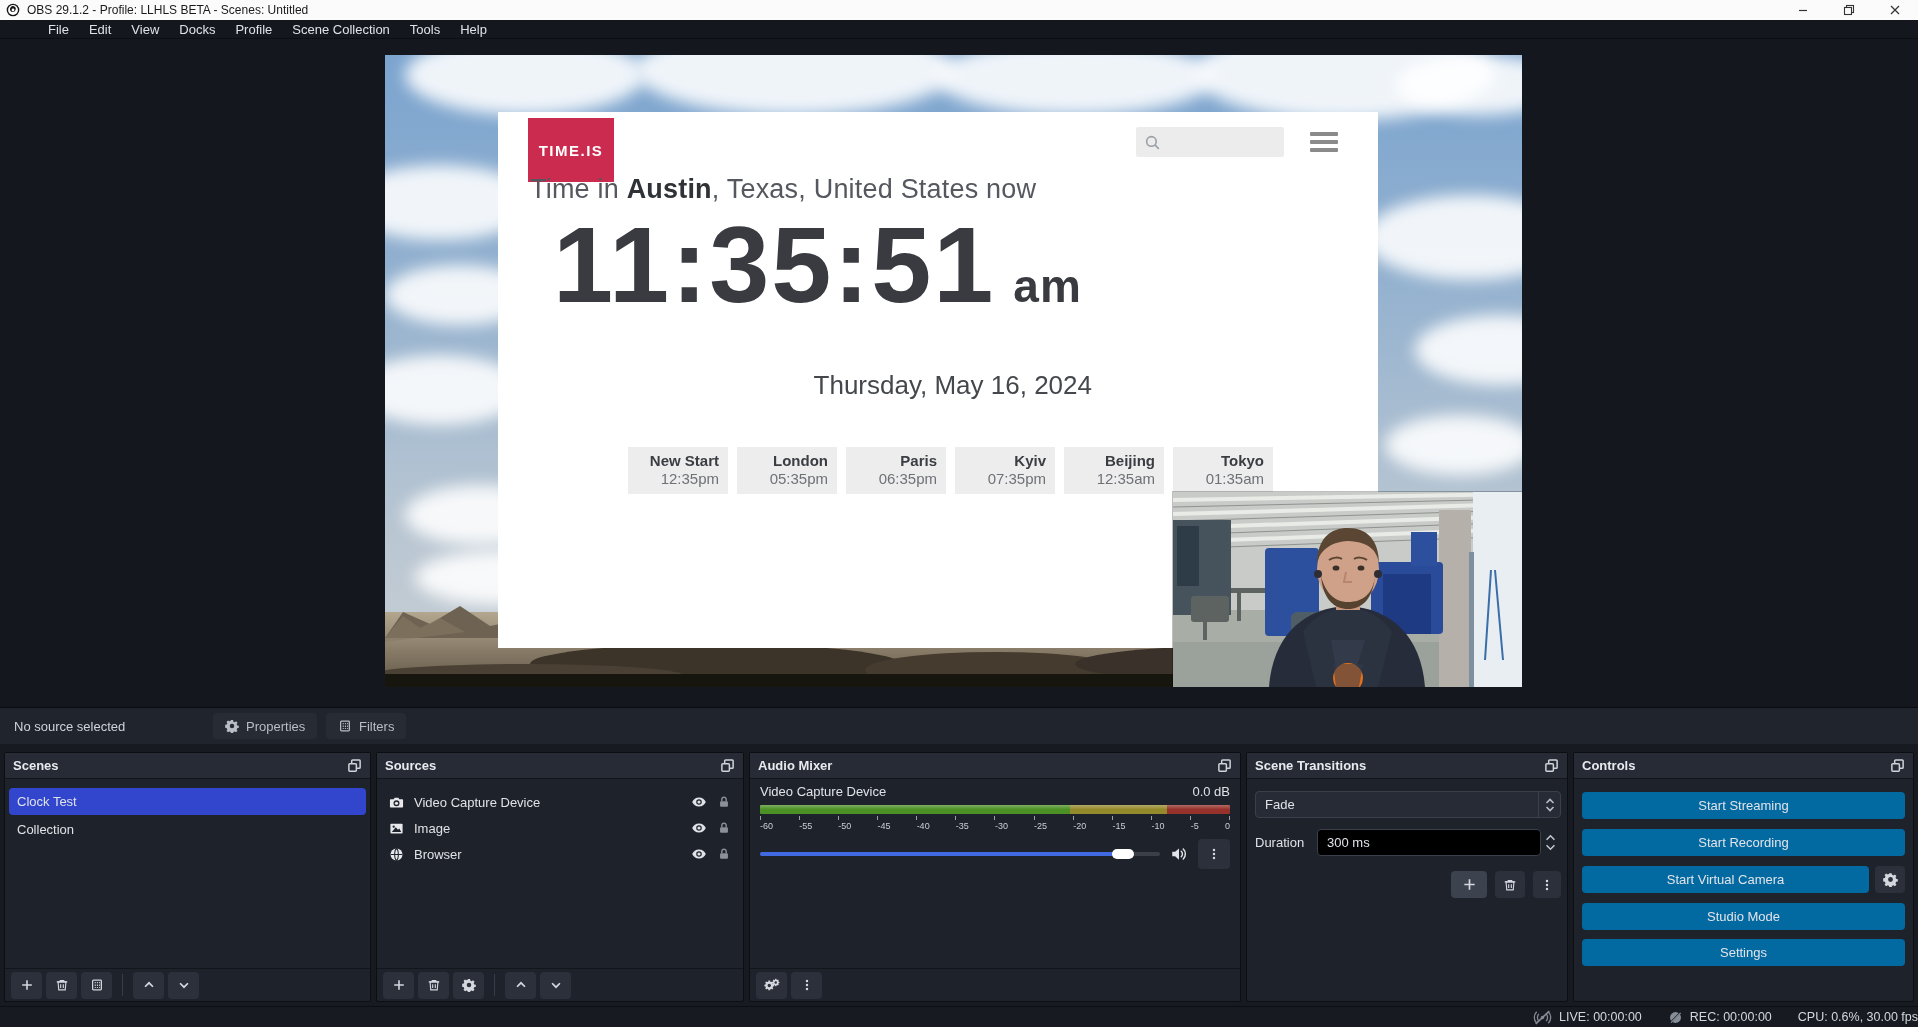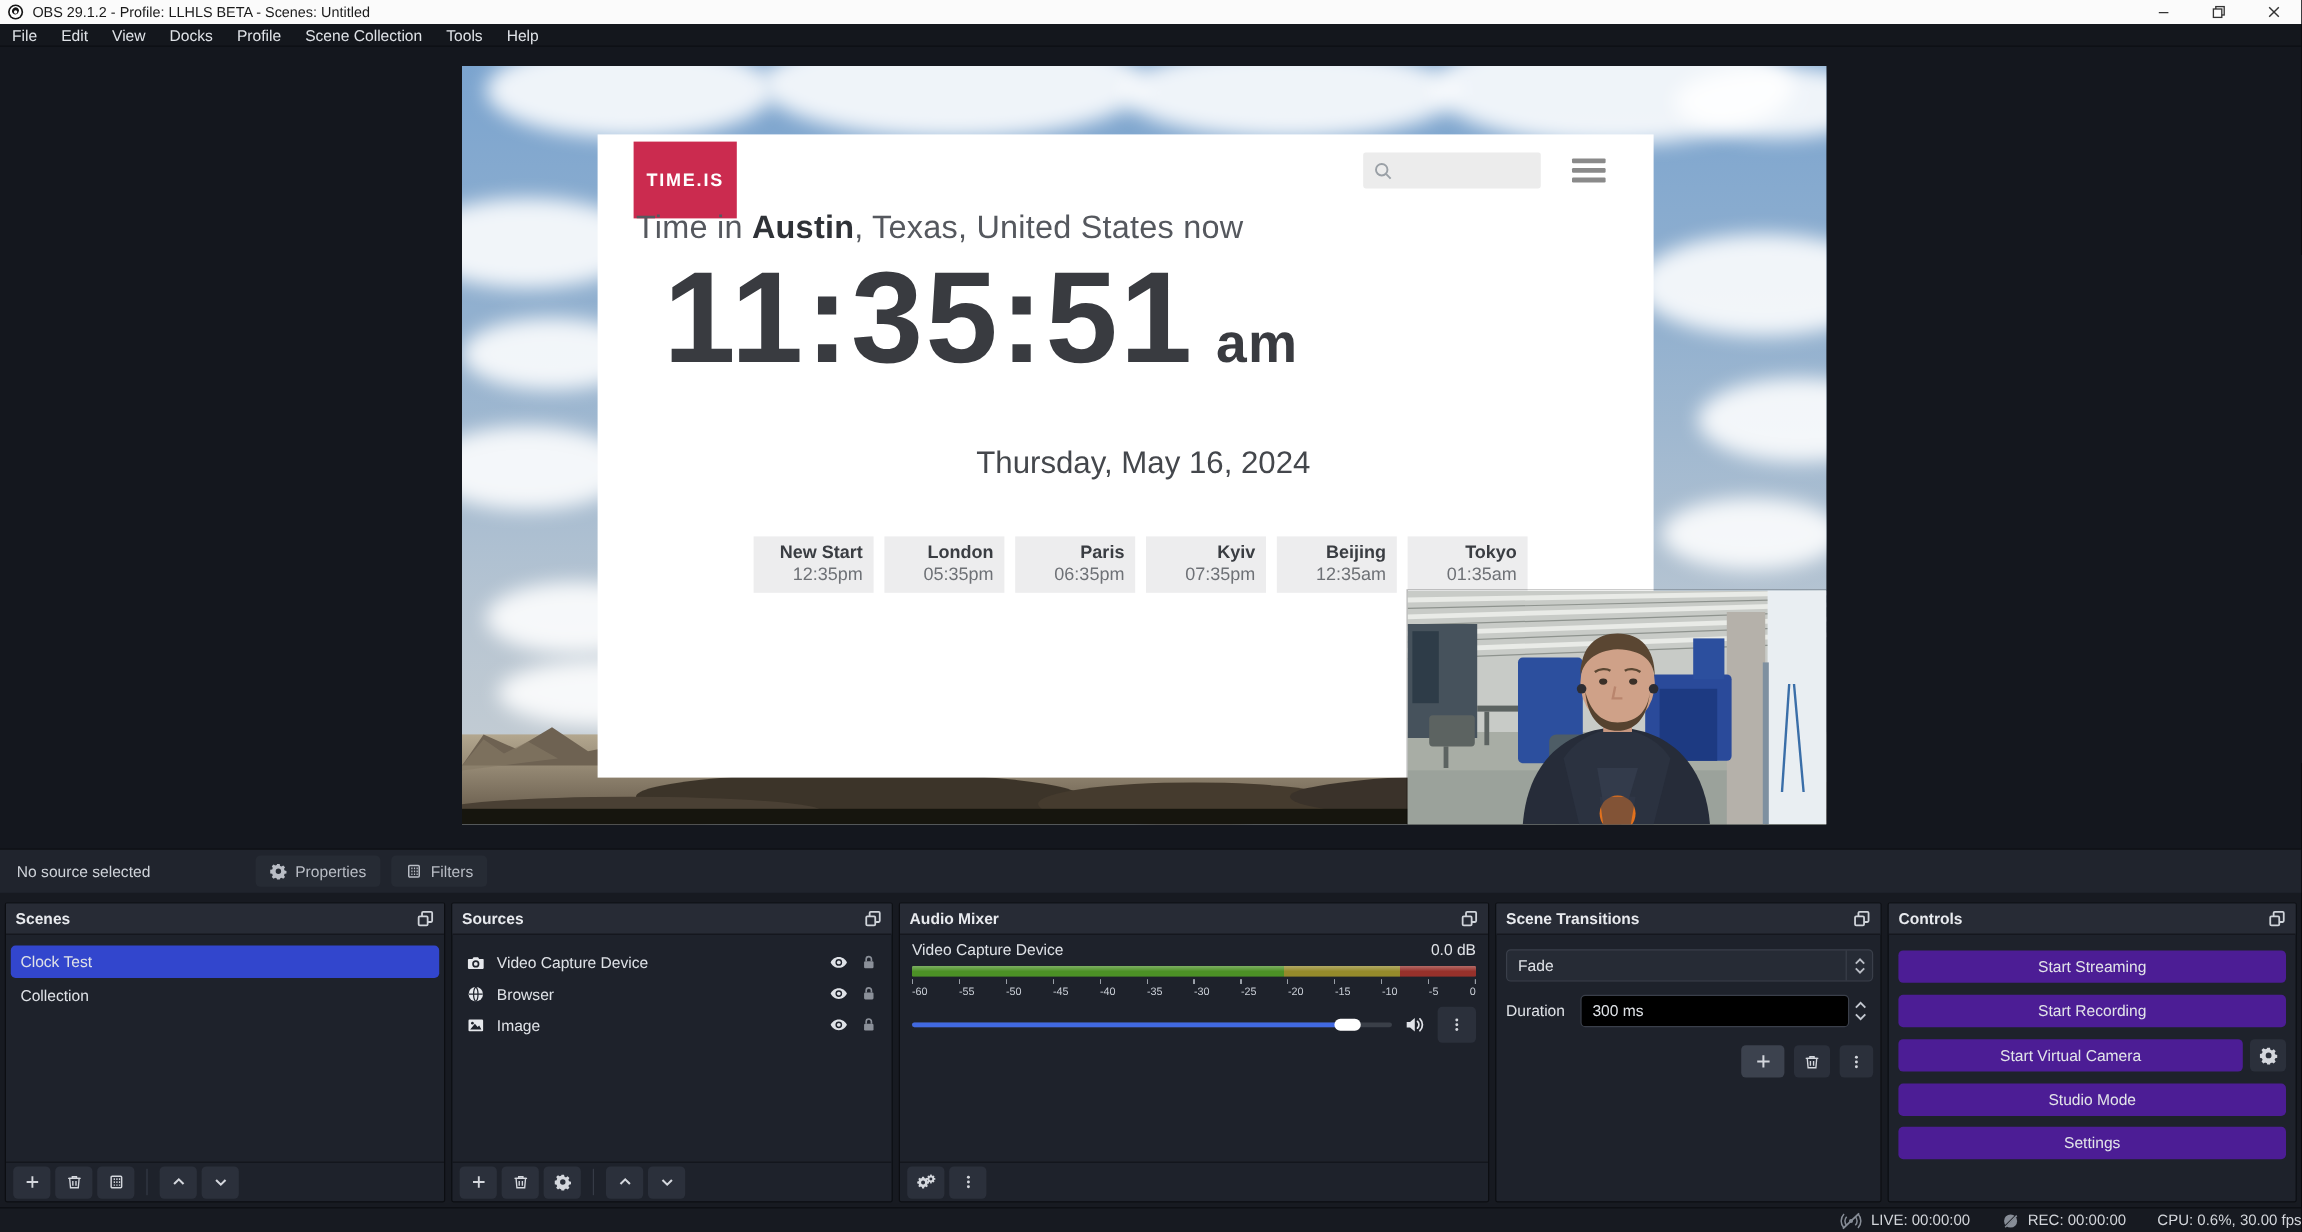--- a/index.html
+++ b/index.html
@@ -12,21 +12,21 @@
   svg { display:block; }
 
   
   .titlebar{position:absolute;left:0;top:0;width:100%;height:20px;background:#fbfbfb;display:flex;align-items:center;}
   .titlebar .logo{margin:0 7px 0 6px;}
   .titlebar .wtitle{font-size:12px;color:#1a1a1a;}
   .wcontrols{margin-left:auto;display:flex;height:100%;}
   .wbtn{width:46px;height:100%;display:flex;align-items:center;justify-content:center;color:#333;}
 
   
-  .menubar{position:absolute;left:0;top:20px;width:100%;height:19px;background:#14171d;display:flex;align-items:center;border-bottom:1px solid #0c0e12;}
+  .menubar{position:absolute;left:0;top:20px;width:100%;height:19px;background:#14171d;display:flex;align-items:center;border-bottom:1px solid #0c0e12;padding-left:38px;}
   .menu-item{padding:0 10px;font-size:13px;color:#dfe2e7;height:100%;display:flex;align-items:center;}
 
   
   .preview-region{position:absolute;left:0;top:39px;width:100%;height:668px;background:#14171e;}
   .canvas{position:absolute;left:385px;top:16px;width:1137px;height:632px;overflow:hidden;
     background:linear-gradient(to bottom,#7ba4cf 0%,#93b1cf 35%,#b9c6d2 75%,#c8cfd4 100%);}
   .cloud{position:absolute;background:rgba(255,255,255,.88);border-radius:50%;filter:blur(8px);}
 
   .desert{position:absolute;left:0;top:543px;width:1137px;height:89px;}
   .webcam{position:absolute;left:788px;top:437px;width:349px;height:195px;box-shadow:0 0 0 1px rgba(0,0,0,.25);}
@@ -101,21 +101,21 @@
   .tr-select .val{flex:1;padding-left:9px;font-size:13px;color:#dfe2e7;}
   .tr-select .cap{width:22px;height:100%;border-left:1px solid #3a3f4a;display:flex;flex-direction:column;align-items:center;justify-content:center;color:#b9bdc5;}
   .tr-durrow{position:absolute;left:8px;top:50px;right:8px;height:27px;display:flex;align-items:center;justify-content:flex-end;}
   .tr-durlabel{width:62px;font-size:13px;color:#dfe2e7;}
   .tr-durbox{flex:1;height:27px;background:#000000;border:1px solid #3a3f4a;border-radius:4px;display:flex;align-items:center;padding-left:9px;font-size:13px;color:#dfe2e7;}
   .tr-spin{width:18px;display:flex;flex-direction:column;align-items:center;justify-content:center;gap:3px;color:#c3c8d0;}
   .tr-btnrow{position:absolute;left:8px;top:92px;right:8px;height:27px;}
   .tr-btn{position:absolute;top:0;height:27px;background:#2b303b;border-radius:4px;display:flex;align-items:center;justify-content:center;color:#d4d7dd;}
 
   .p-controls{left:1573px;width:341px;}
-  .ctl-btn{position:absolute;left:8px;right:8px;height:27px;background:#4c1d95;border-radius:4px;display:flex;align-items:center;justify-content:center;font-size:13px;color:#e2e4e9;}
+  .ctl-btn{position:absolute;left:8px;right:8px;height:27px;background:#0369a1;border-radius:4px;display:flex;align-items:center;justify-content:center;font-size:13px;color:#e2e4e9;}
   .ctl-gear{position:absolute;right:8px;width:30px;height:27px;background:#2b303b;border-radius:4px;display:flex;align-items:center;justify-content:center;color:#d4d7dd;}
 
   
   .statusbar{position:absolute;left:0;top:1006px;width:100%;height:21px;background:#171a21;border-top:1px solid #0c0e12;
     display:flex;align-items:center;justify-content:flex-end;gap:26px;font-size:12.5px;color:#d3d6db;}
   .stat{display:flex;align-items:center;gap:7px;}
   .staticon{color:#878d97;}
 </style>
 </head>
 <body>
@@ -401,47 +401,47 @@
           <span class="lockicon">
               <svg width="14" height="14" viewBox="0 0 16 16">
                 <rect x="3.5" y="7" width="9" height="6.5" rx="1.2" fill="currentColor"></rect>
                 <path d="M5.5 7V5a2.5 2.5 0 0 1 5 0v2" fill="none" stroke="currentColor" stroke-width="1.6"></path>
               </svg>
             </span>
         </div>
         <div class="source-row">
           <span class="srcicon">
               <svg width="15" height="15" viewBox="0 0 16 16">
-                <circle cx="8" cy="8" r="6.4" fill="currentColor"></circle>
-                <path d="M1.8 8h12.4M8 1.6c2.6 1.9 2.6 10.9 0 12.8M8 1.6c-2.6 1.9-2.6 10.9 0 12.8" fill="none" stroke="#1e222b" stroke-width="1.1"></path>
-              </svg>
-            </span>
-          <span class="grow">Browser</span>
+                <rect x="1.5" y="2.8" width="13" height="10.4" rx="1" fill="currentColor"></rect>
+                <polygon points="3,11.6 7.2,6.6 9.6,9.4 11,8 13,11.6" fill="#1e222b"></polygon>
+                <circle cx="5" cy="6" r="1.2" fill="#1e222b"></circle>
+              </svg>
+            </span>
+          <span class="grow">Image</span>
           <span class="rowicon">
               <svg width="16" height="16" viewBox="0 0 16 16" fill="currentColor">
                 <path fill-rule="evenodd" d="M8 3.5C4.8 3.5 2.3 5.6 1.2 8c1.1 2.4 3.6 4.5 6.8 4.5s5.7-2.1 6.8-4.5C13.7 5.6 11.2 3.5 8 3.5zm0 7.3A2.8 2.8 0 1 1 8 5.2a2.8 2.8 0 0 1 0 5.6z"></path>
                 <circle cx="8" cy="8" r="1.6"></circle>
               </svg>
             </span>
           <span class="lockicon">
               <svg width="14" height="14" viewBox="0 0 16 16">
                 <rect x="3.5" y="7" width="9" height="6.5" rx="1.2" fill="currentColor"></rect>
                 <path d="M5.5 7V5a2.5 2.5 0 0 1 5 0v2" fill="none" stroke="currentColor" stroke-width="1.6"></path>
               </svg>
             </span>
         </div>
         <div class="source-row">
           <span class="srcicon">
               <svg width="15" height="15" viewBox="0 0 16 16">
-                <rect x="1.5" y="2.8" width="13" height="10.4" rx="1" fill="currentColor"></rect>
-                <polygon points="3,11.6 7.2,6.6 9.6,9.4 11,8 13,11.6" fill="#1e222b"></polygon>
-                <circle cx="5" cy="6" r="1.2" fill="#1e222b"></circle>
-              </svg>
-            </span>
-          <span class="grow">Image</span>
+                <circle cx="8" cy="8" r="6.4" fill="currentColor"></circle>
+                <path d="M1.8 8h12.4M8 1.6c2.6 1.9 2.6 10.9 0 12.8M8 1.6c-2.6 1.9-2.6 10.9 0 12.8" fill="none" stroke="#1e222b" stroke-width="1.1"></path>
+              </svg>
+            </span>
+          <span class="grow">Browser</span>
           <span class="rowicon">
               <svg width="16" height="16" viewBox="0 0 16 16" fill="currentColor">
                 <path fill-rule="evenodd" d="M8 3.5C4.8 3.5 2.3 5.6 1.2 8c1.1 2.4 3.6 4.5 6.8 4.5s5.7-2.1 6.8-4.5C13.7 5.6 11.2 3.5 8 3.5zm0 7.3A2.8 2.8 0 1 1 8 5.2a2.8 2.8 0 0 1 0 5.6z"></path>
                 <circle cx="8" cy="8" r="1.6"></circle>
               </svg>
             </span>
           <span class="lockicon">
               <svg width="14" height="14" viewBox="0 0 16 16">
                 <rect x="3.5" y="7" width="9" height="6.5" rx="1.2" fill="currentColor"></rect>
                 <path d="M5.5 7V5a2.5 2.5 0 0 1 5 0v2" fill="none" stroke="currentColor" stroke-width="1.6"></path>

